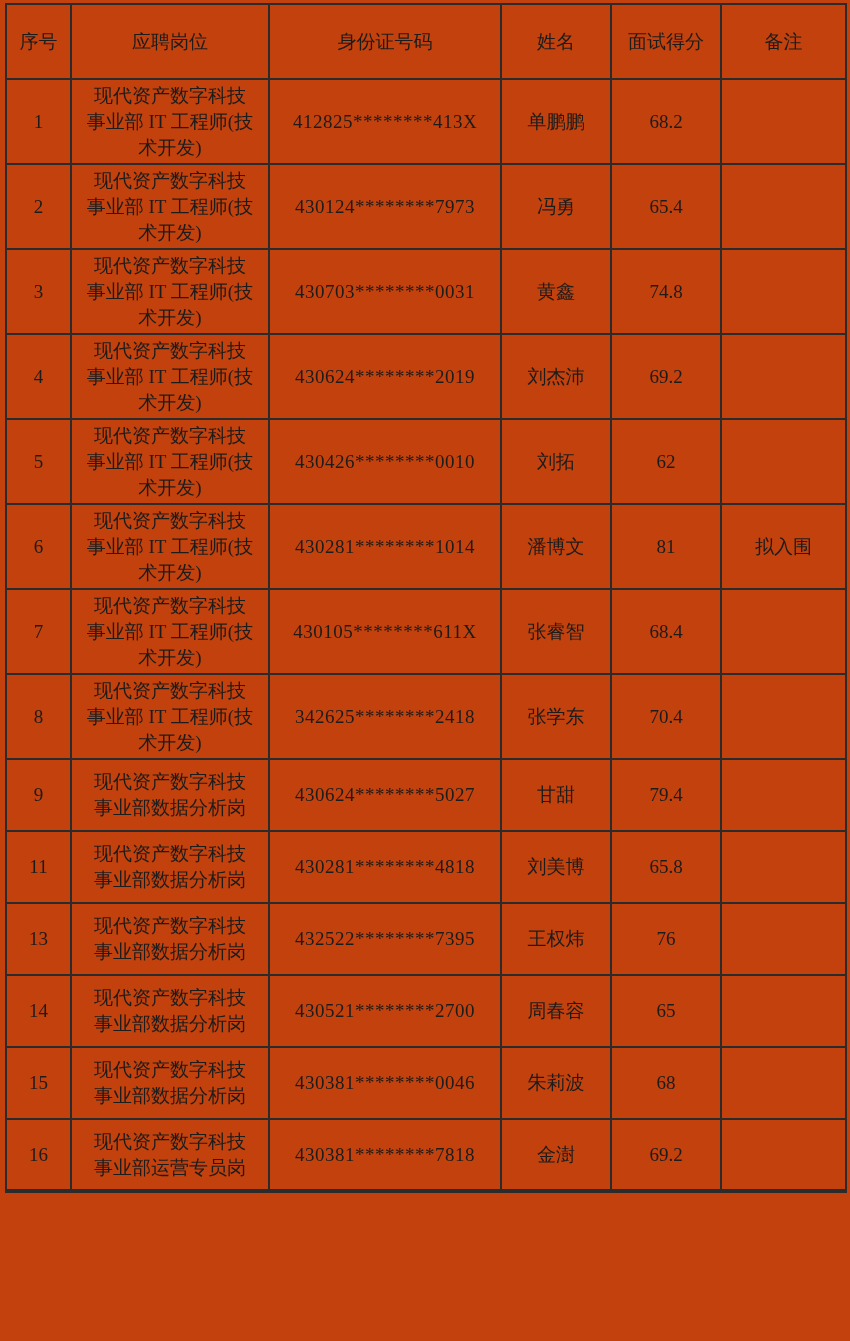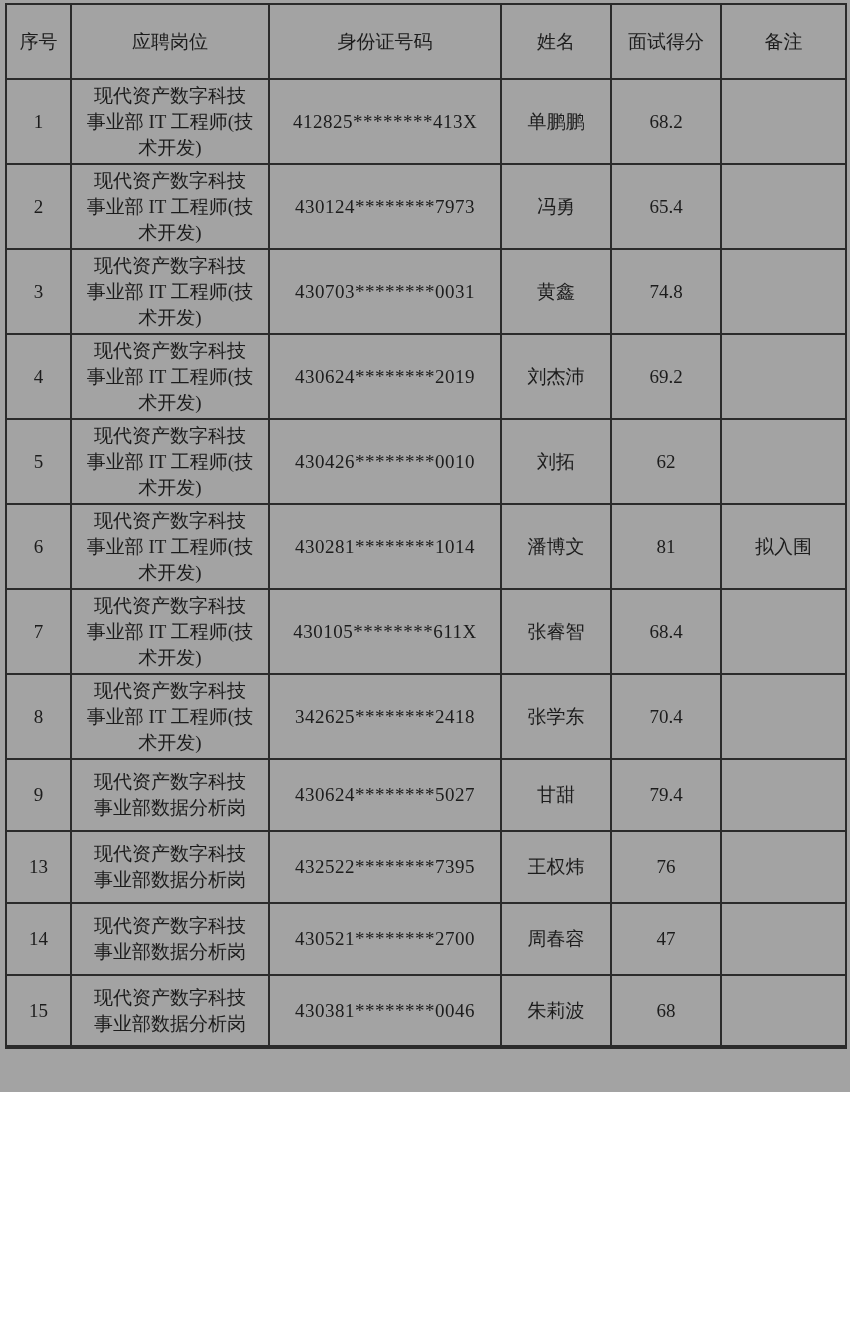--- a/index.html
+++ b/index.html
@@ -8,22 +8,22 @@
     background: #ffffff;
     width: 850px;
     height: 1341px;
     font-family: "Liberation Serif", "DejaVu Serif", serif;
     color: #1c1c1c;
   }
   .page {
     position: absolute;
     left: 0; top: 0;
     width: 850px;
-    height: 1092px;
-    background: #a3a3a3;
+    height: 1341px;
+    background: #c2410c;
     overflow: hidden;
   }
   table.score-table {
     position: absolute;
     left: 5px;
     top: 3px;
     width: 840px;
     border-collapse: collapse;
     table-layout: fixed;
   }
@@ -152,41 +152,59 @@
         <tr class="short">
           <td class="cell-no">9</td>
           <td class="cell-position">现代资产数字科技
 事业部数据分析岗</td>
           <td class="cell-id">430624********5027</td>
           <td class="cell-name">甘甜</td>
           <td class="cell-score">79.4</td>
           <td class="cell-remark"></td>
         </tr>
         <tr class="short">
+          <td class="cell-no">11</td>
+          <td class="cell-position">现代资产数字科技
+事业部数据分析岗</td>
+          <td class="cell-id">430281********4818</td>
+          <td class="cell-name">刘美博</td>
+          <td class="cell-score">65.8</td>
+          <td class="cell-remark"></td>
+        </tr>
+        <tr class="short">
           <td class="cell-no">13</td>
           <td class="cell-position">现代资产数字科技
 事业部数据分析岗</td>
           <td class="cell-id">432522********7395</td>
           <td class="cell-name">王权炜</td>
           <td class="cell-score">76</td>
           <td class="cell-remark"></td>
         </tr>
         <tr class="short">
           <td class="cell-no">14</td>
           <td class="cell-position">现代资产数字科技
 事业部数据分析岗</td>
           <td class="cell-id">430521********2700</td>
           <td class="cell-name">周春容</td>
-          <td class="cell-score">47</td>
+          <td class="cell-score">65</td>
           <td class="cell-remark"></td>
         </tr>
         <tr class="short">
           <td class="cell-no">15</td>
           <td class="cell-position">现代资产数字科技
 事业部数据分析岗</td>
           <td class="cell-id">430381********0046</td>
           <td class="cell-name">朱莉波</td>
           <td class="cell-score">68</td>
+          <td class="cell-remark"></td>
+        </tr>
+        <tr class="short">
+          <td class="cell-no">16</td>
+          <td class="cell-position">现代资产数字科技
+事业部运营专员岗</td>
+          <td class="cell-id">430381********7818</td>
+          <td class="cell-name">金澍</td>
+          <td class="cell-score">69.2</td>
           <td class="cell-remark"></td>
         </tr>
       </tbody>
   </table>
 </div>
 
 </body></html>

